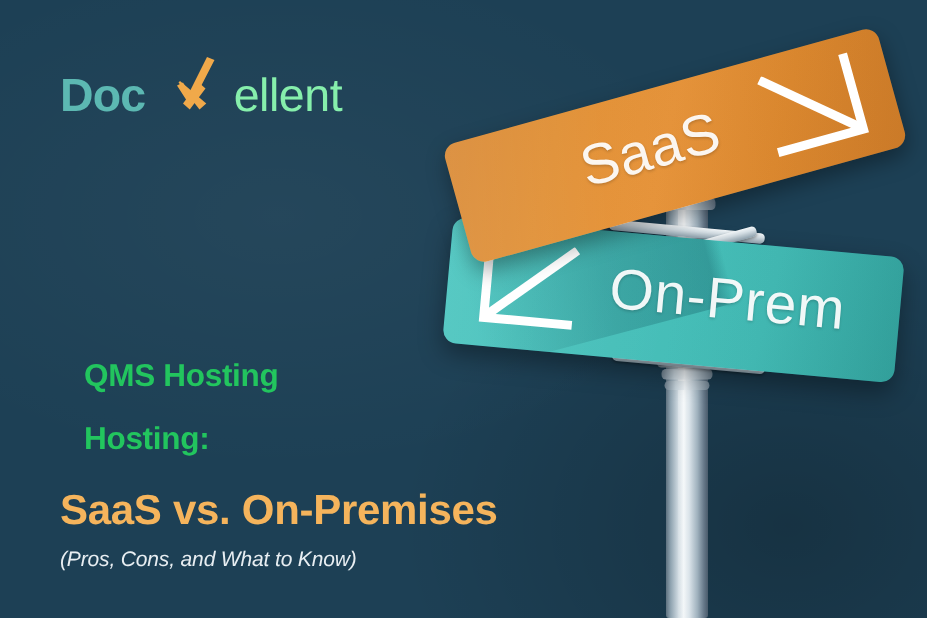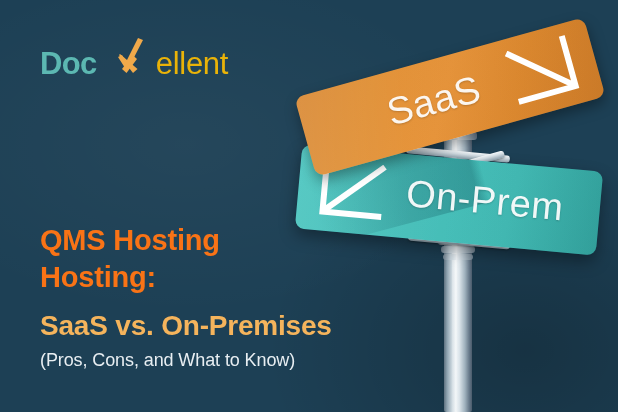--- a/index.html
+++ b/index.html
@@ -52,55 +52,56 @@
     width: 27px;
     height: 36px;
     display: inline-block;
     margin: 0 0px 0 -1px;
   }
   .logo-x-wrap svg { position: absolute; left: 0; bottom: -4px; }
   .logo-ellent {
     font-size: 31px;
     font-weight: 300;
     letter-spacing: -0.3px;
-    color: #eab308;
+    color: #86efac;
     line-height: 1;
     margin-left: -3px;
   }
 
   
   .headline {
     position: absolute;
     left: 40px;
     top: 222px;
     width: 330px;
   }
   .headline-main {
-    color: #f97316;
-    font-size: 29px;
+    color: #22c55e;
+    font-size: 21px;
     font-weight: bold;
     line-height: 1.26;
     letter-spacing: -0.2px;
-    margin: 0;
+    margin: 16px;
   }
   .headline-accent {
     color: #f5b45c;
     font-size: 28px;
     font-weight: bold;
     letter-spacing: -0.2px;
     margin: 14px 0 0 0;
     line-height: 1.2;
   }
   .headline-sub {
     color: #e8eef2;
-    font-size: 18px;
+    font-size: 14px;
     font-weight: 400;
     letter-spacing: -0.1px;
     margin: 7px 0 0 0;
     line-height: 1.2;
+    font-style: italic;
   }
 
   
   .signpost {
     position: absolute;
     left: 0;
     top: 0;
     width: 618px;
     height: 412px;
     pointer-events: none;

